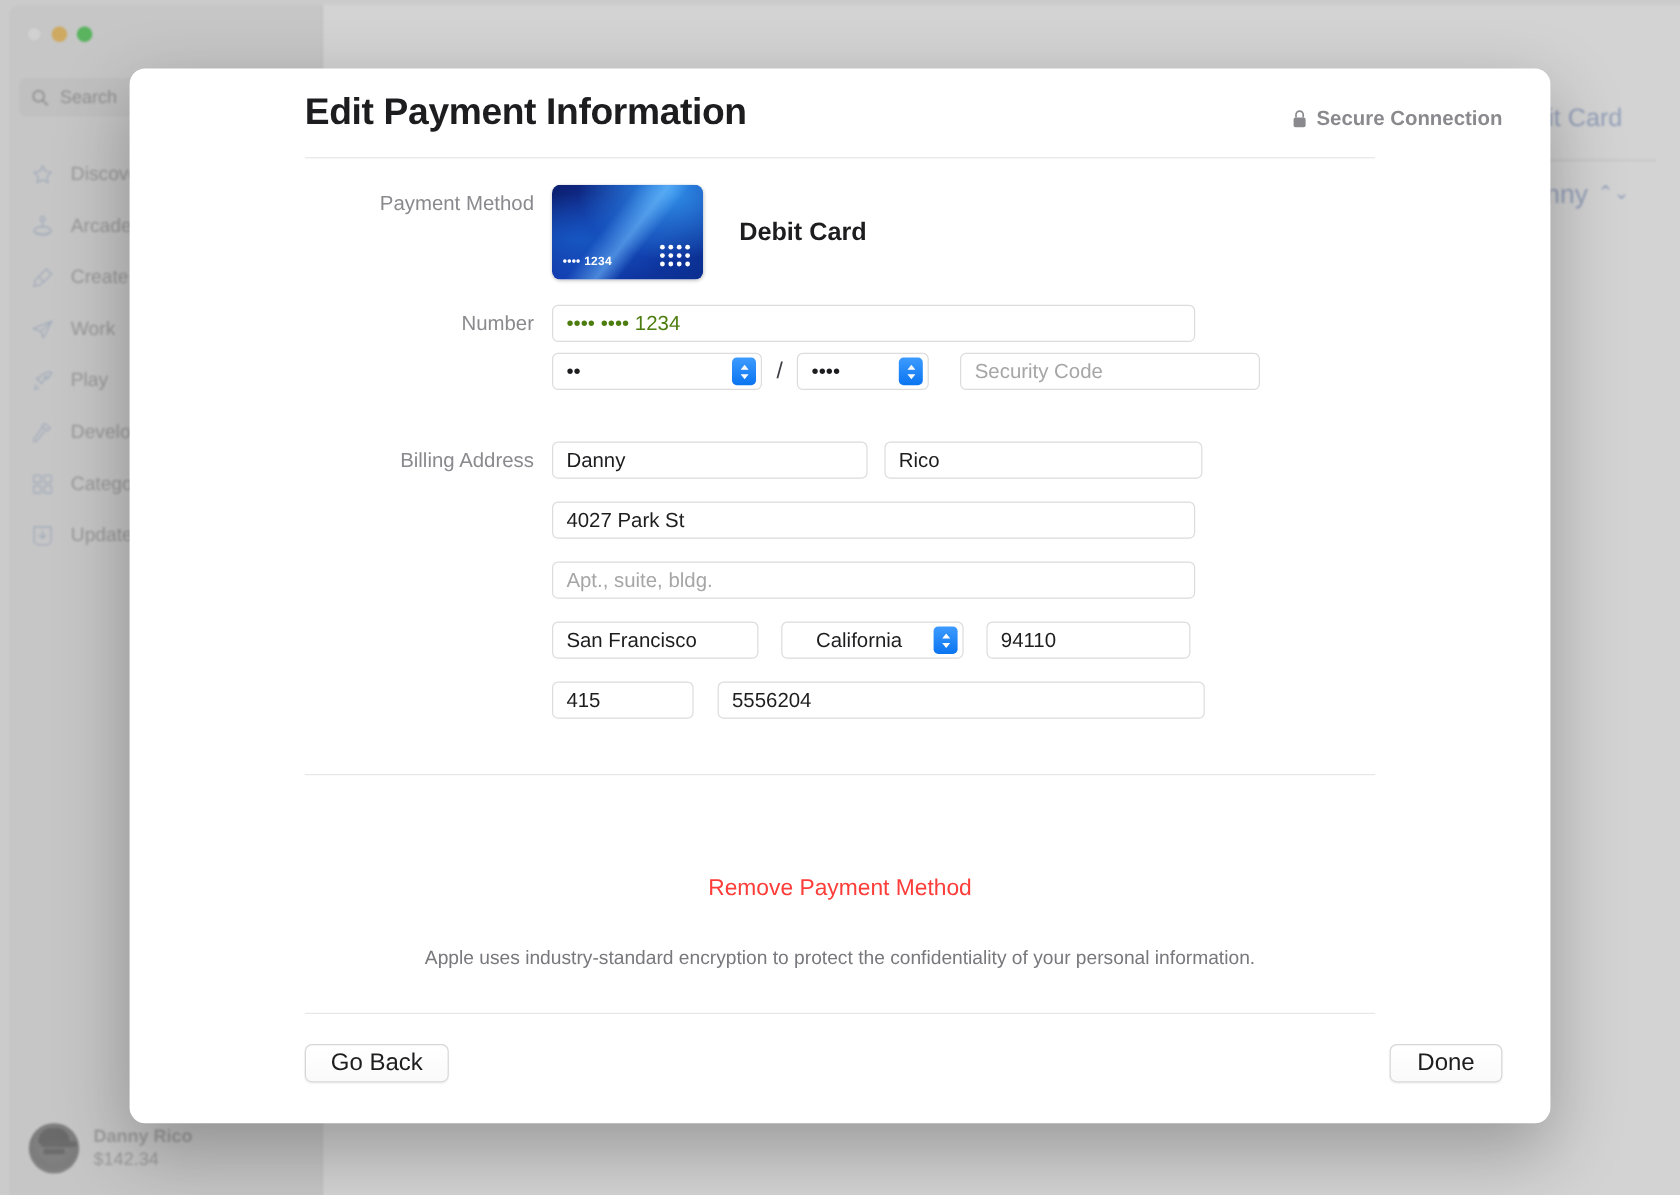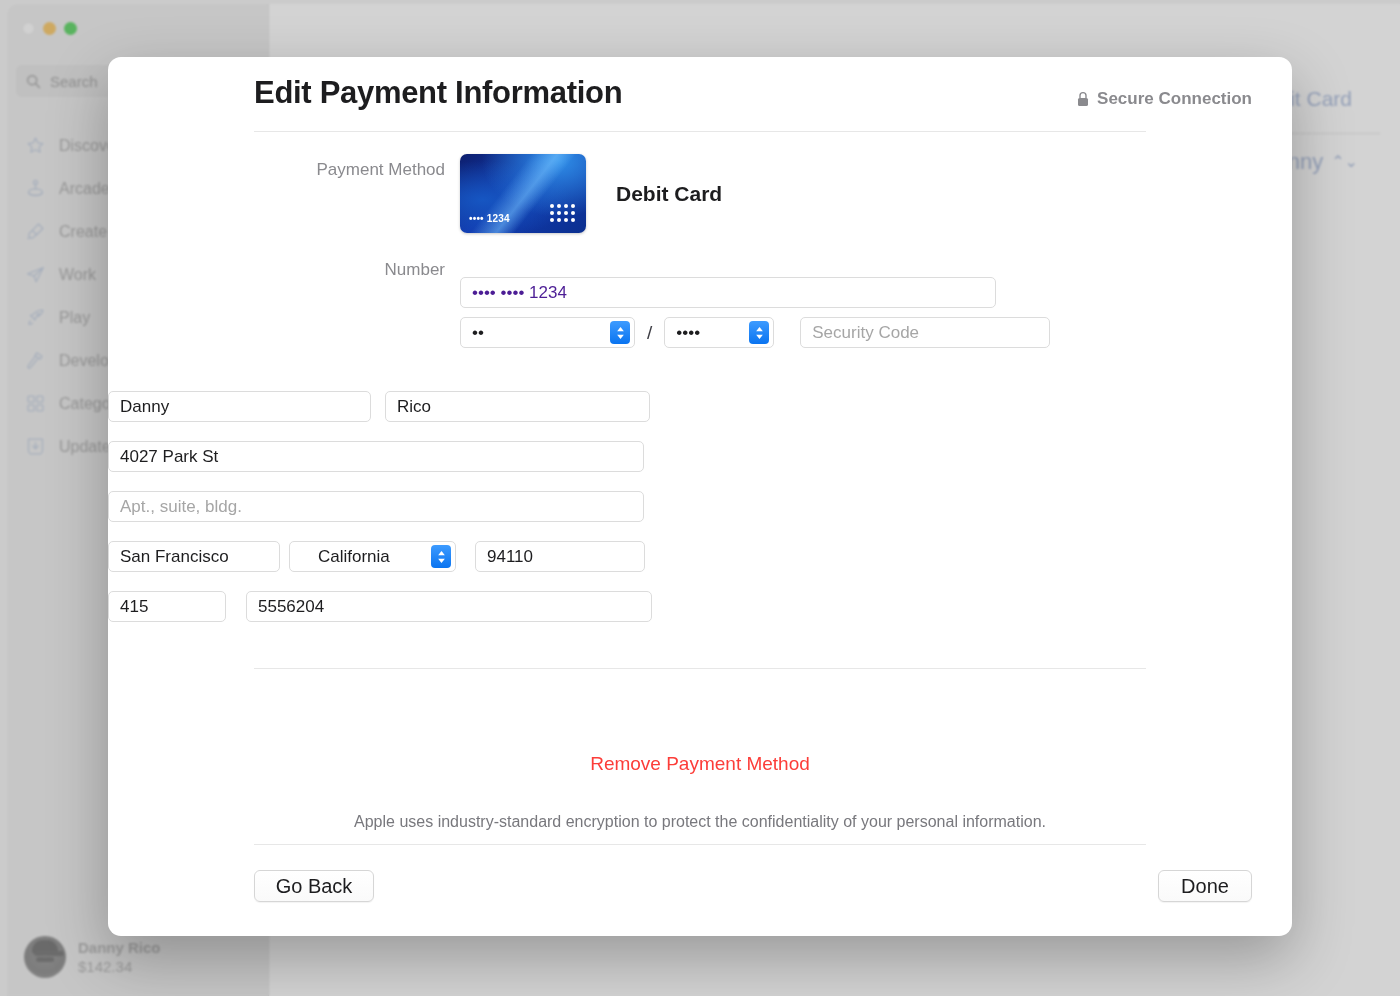--- a/index.html
+++ b/index.html
@@ -155,21 +155,21 @@
   #card-label { font-size: 21px; color: #1d1d1f; line-height: 79px; margin-left: 22px; font-weight: bold; }
 
   
   .field {
     height: 31px; border: 1px solid #dcdcdc; border-radius: 5px;
     background: #ffffff; font-size: 17px; color: #1d1d1f;
     padding: 0 11px; display: flex; align-items: center;
     font-family: "Liberation Sans", sans-serif;
   }
   .field.placeholder { color: #a6a6a6; }
-  .field.dim { color: #4c1d95; margin-top: 23px; }
+  .field.dim { color: #4d7c0f; }
 
   
   .select {
     height: 31px; border: 1px solid #dcdcdc; border-radius: 5px;
     background: #ffffff; display: flex; align-items: center;
     padding: 0 4px 0 11px; font-size: 17px; color: #1d1d1f; position: relative;
   }
   .select .val { flex: 1; }
   .stepper {
     width: 20px; height: 23px; border-radius: 4px;
@@ -396,34 +396,35 @@
                   <path d="M5 6L1 1h8z"></path>
                 </svg>
             </span>
           </div>
           <div class="field placeholder" style="width:250px;margin-left:18px;">Security Code</div>
         </div>
       </div>
     </div>
 
     <div class="row" style="margin-top:43px;">
+      <div class="row-label">Billing Address</div>
       <div>
         <div class="field-row" style="margin-top:0;">
           <div class="field" style="width:263px;">Danny</div>
           <div class="field" style="width:265px;margin-left:6px;">Rico</div>
         </div>
         <div class="field-row" style="margin-top:19px;">
           <div class="field" style="width:536px;">4027 Park St</div>
         </div>
         <div class="field-row" style="margin-top:19px;">
           <div class="field placeholder" style="width:536px;">Apt., suite, bldg.</div>
         </div>
         <div class="field-row" style="margin-top:19px;">
           <div class="field" style="width:172px;">San Francisco</div>
-          <div class="select" style="width:167px;margin-left:1px;padding-left:28px;">
+          <div class="select" style="width:152px;margin-left:11px;padding-left:28px;">
             <span class="val">California</span>
             <span class="stepper">
               <svg viewBox="0 0 10 6">
                   <path d="M5 0l4 5H1z"></path>
                 </svg>
               <svg viewBox="0 0 10 6">
                   <path d="M5 6L1 1h8z"></path>
                 </svg>
             </span>
           </div>

